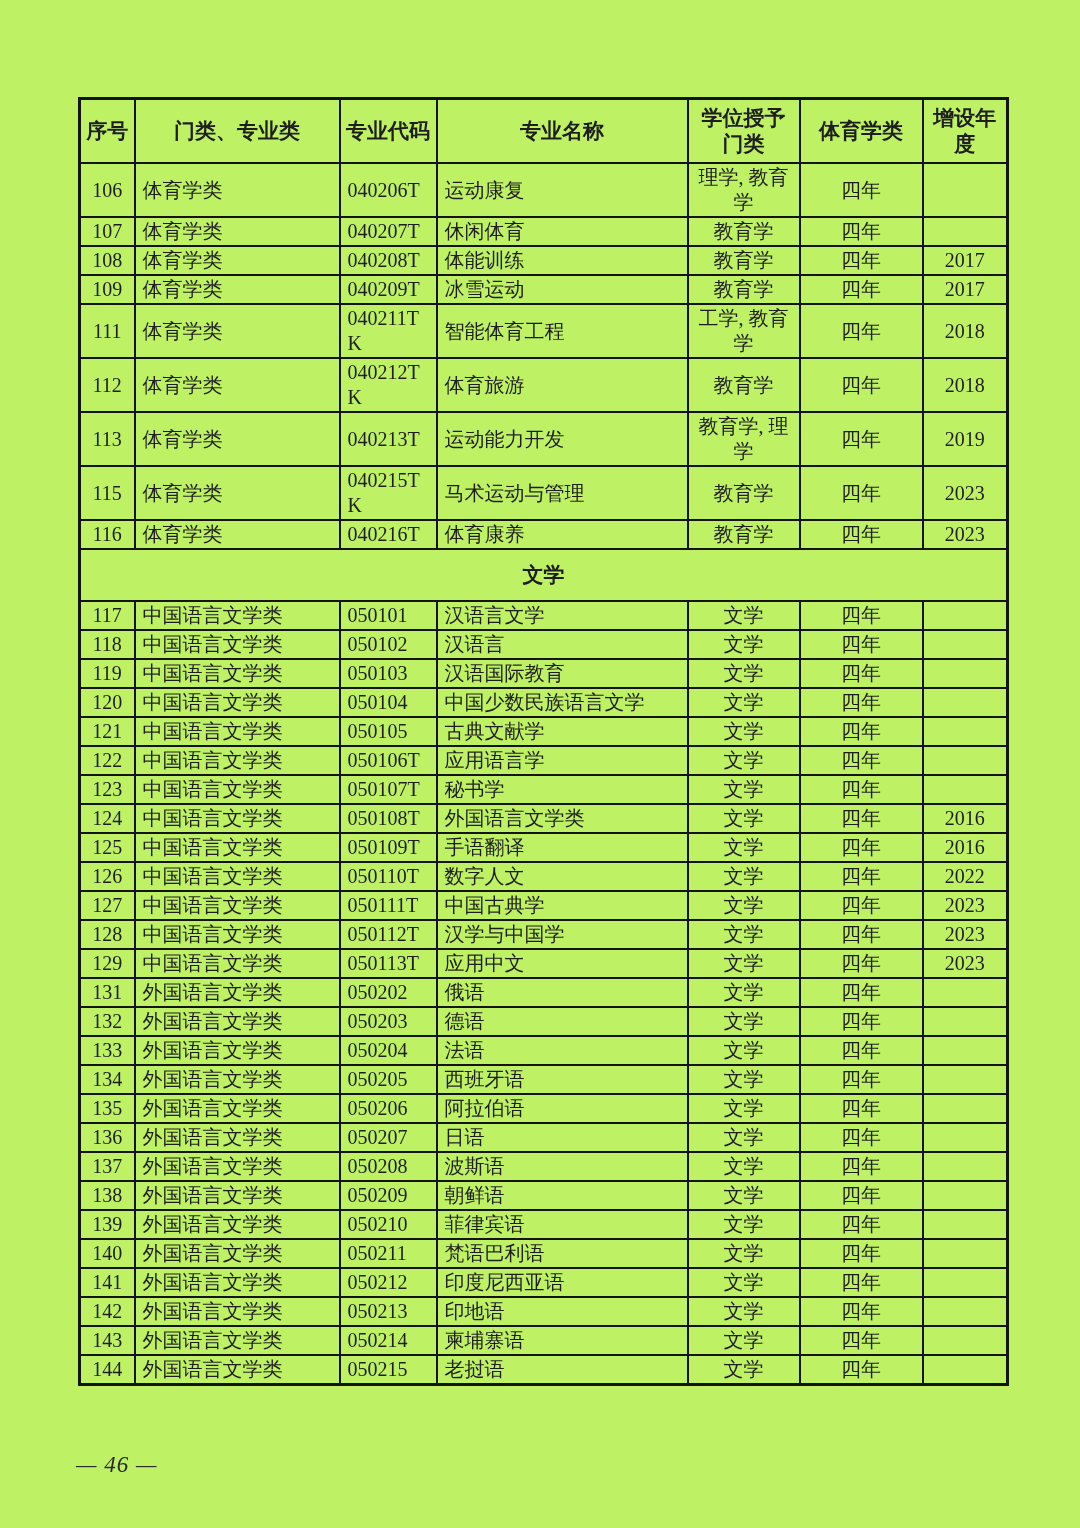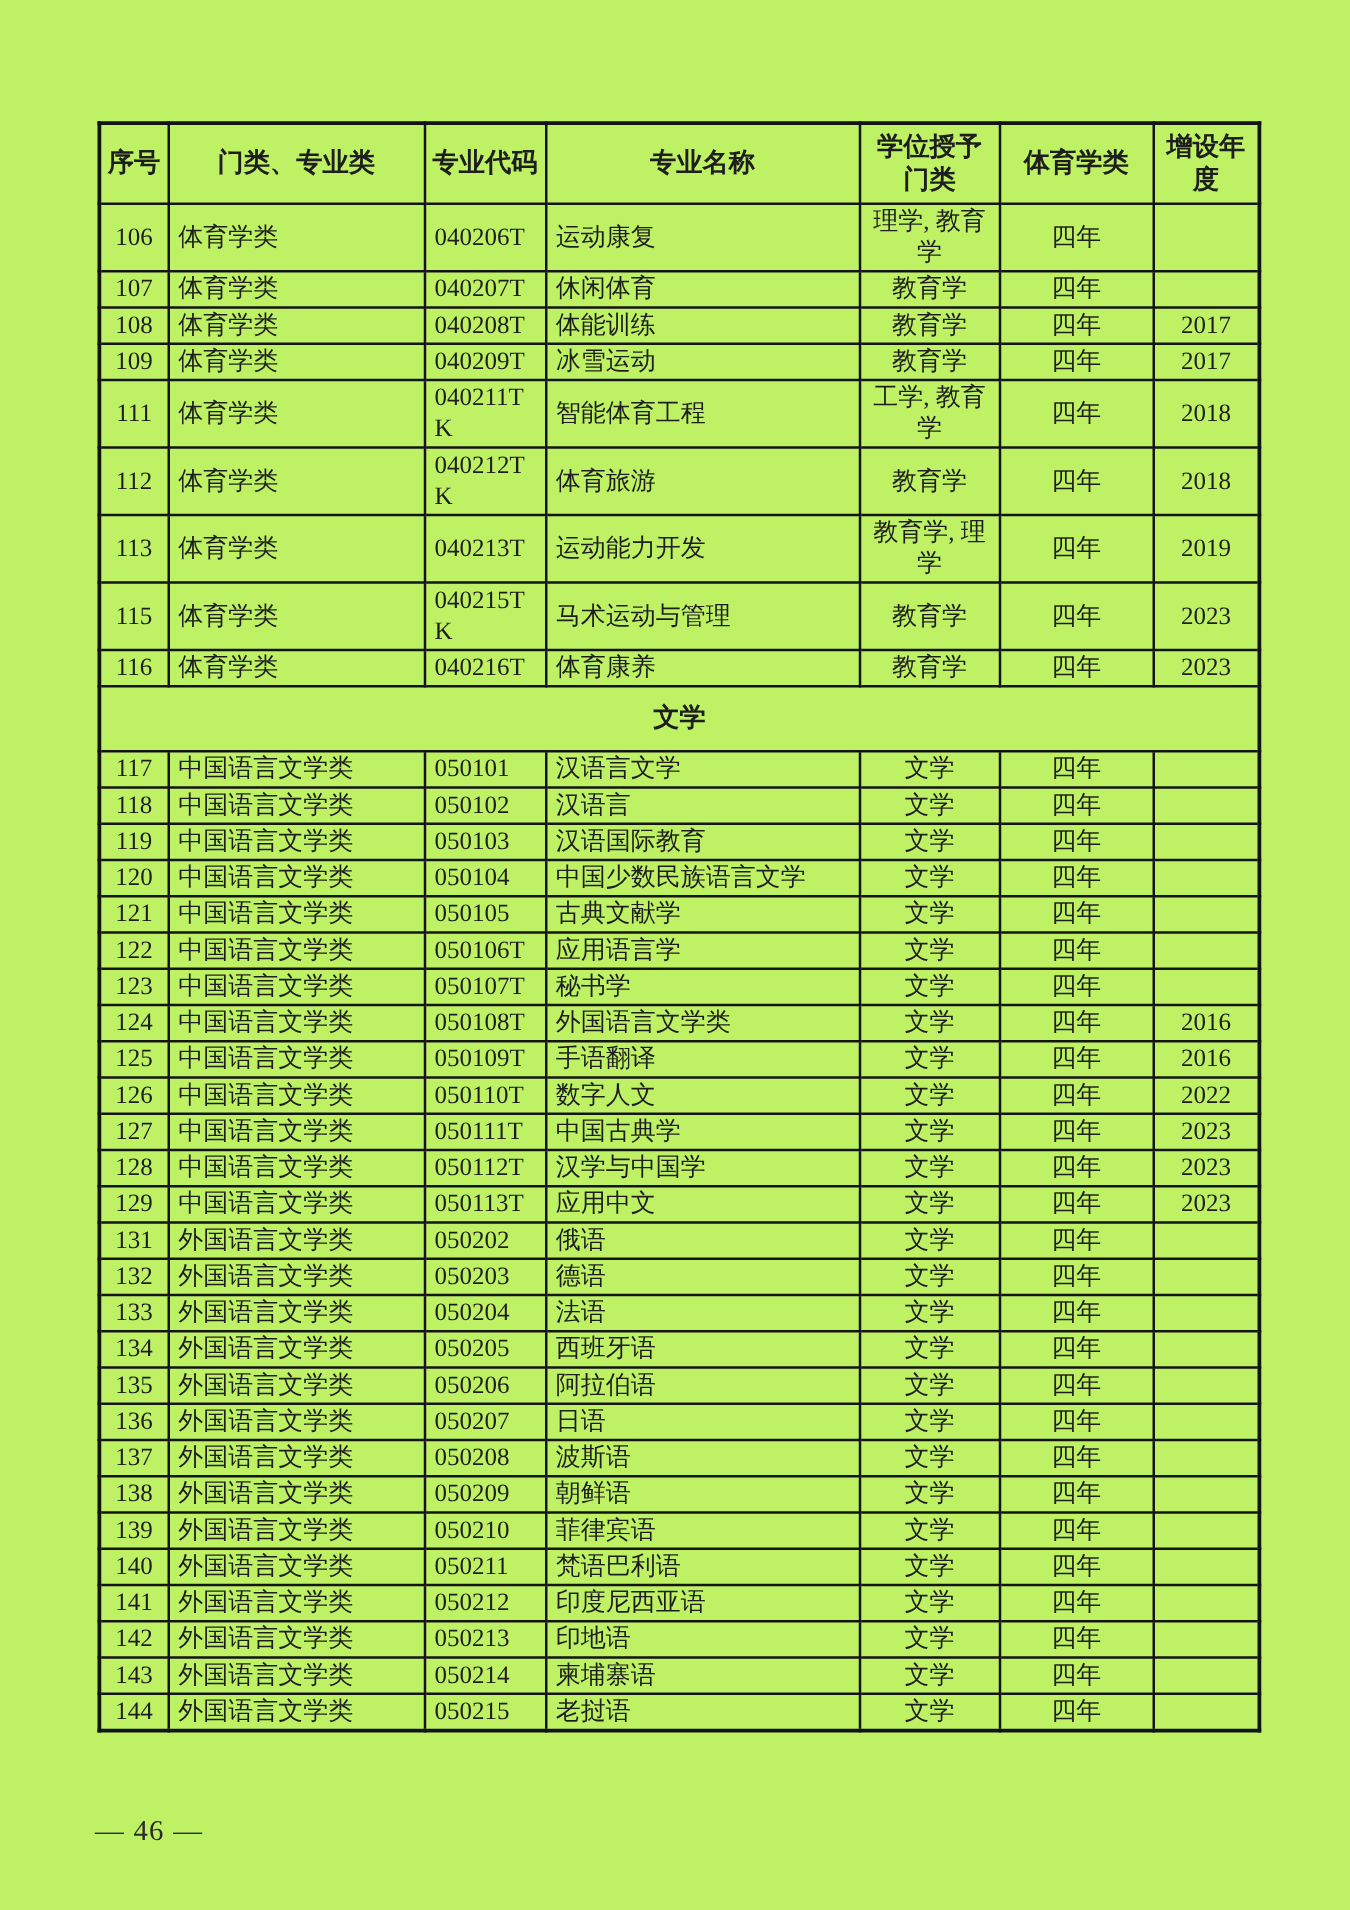--- a/index.html
+++ b/index.html
@@ -66,20 +66,21 @@
     font-size: 21px;
     text-align: center;
   }
   .footer-page-number {
     position: absolute;
     left: 76px;
     top: 1452px;
     font-size: 23px;
     color: #2a2a2a;
     letter-spacing: 1px;
+    font-style: italic;
   }
 </style>
 </head>
 <body>
 
 <div class="page">
 
   <table class="majors">
     <colgroup>
       <col style="width:55px">

